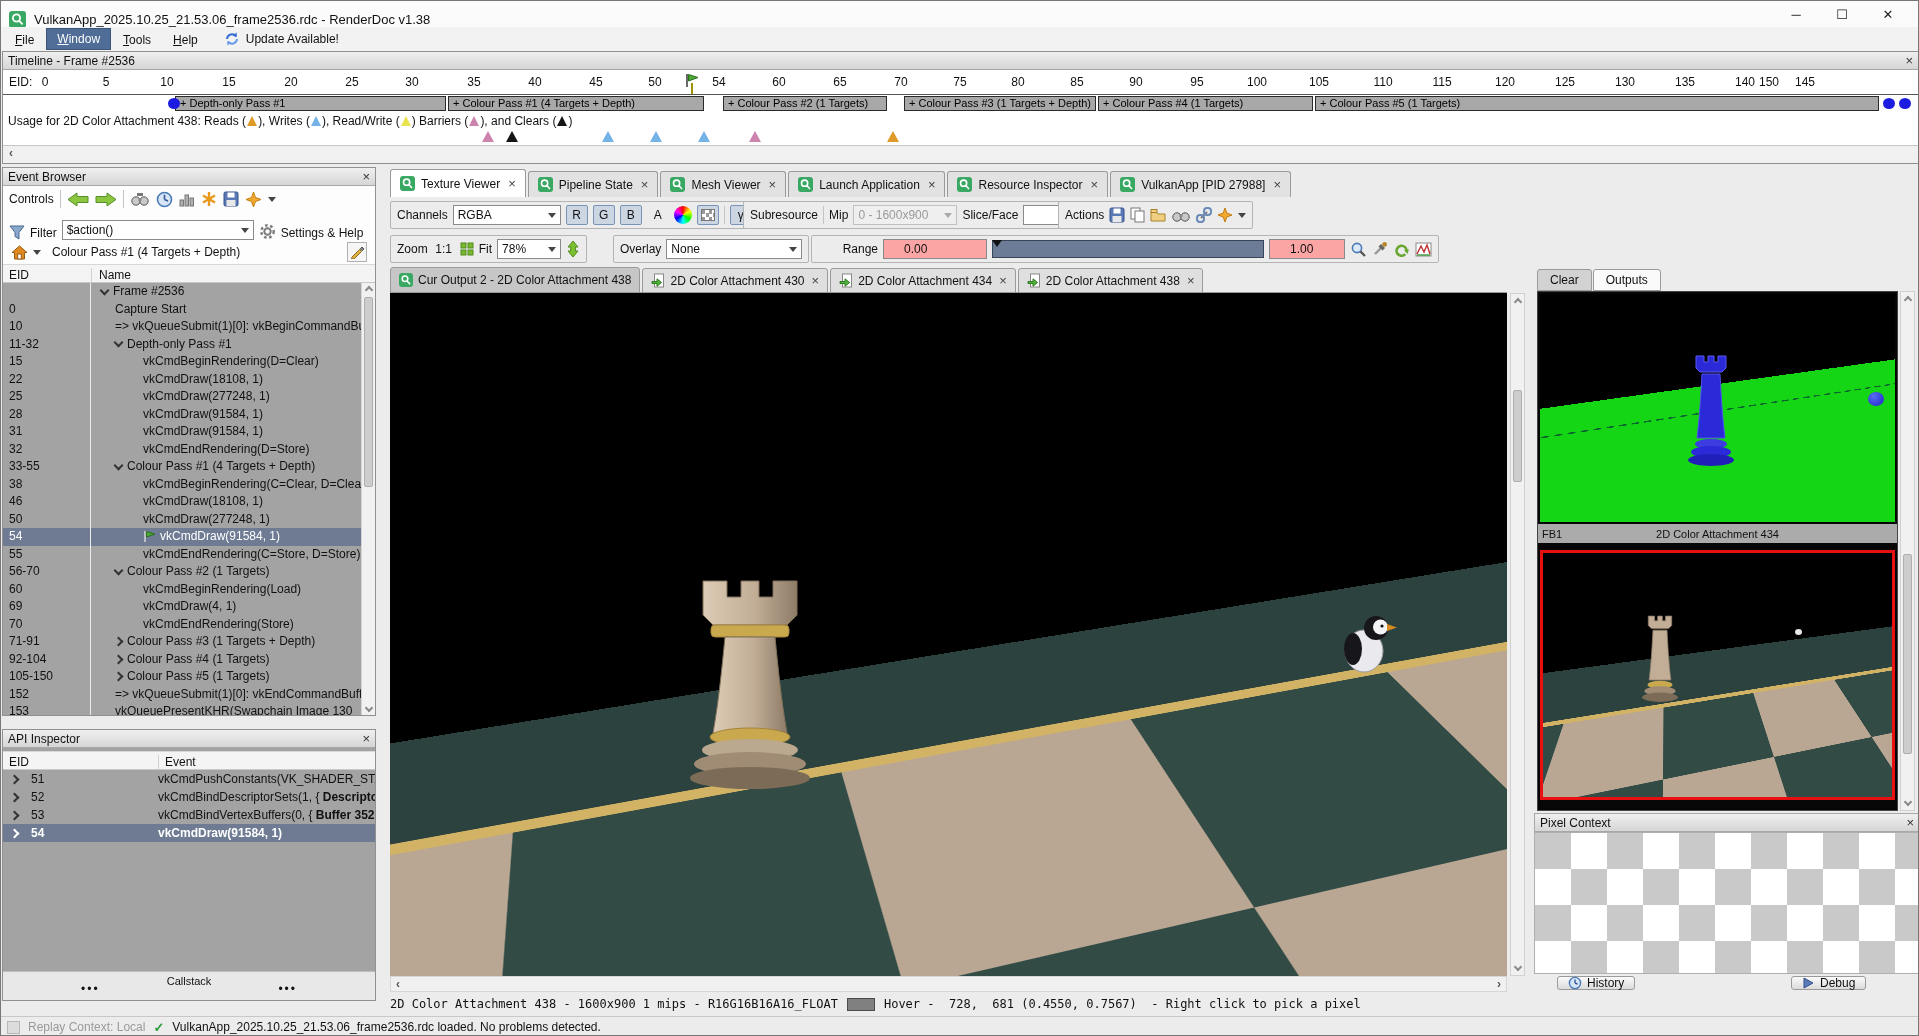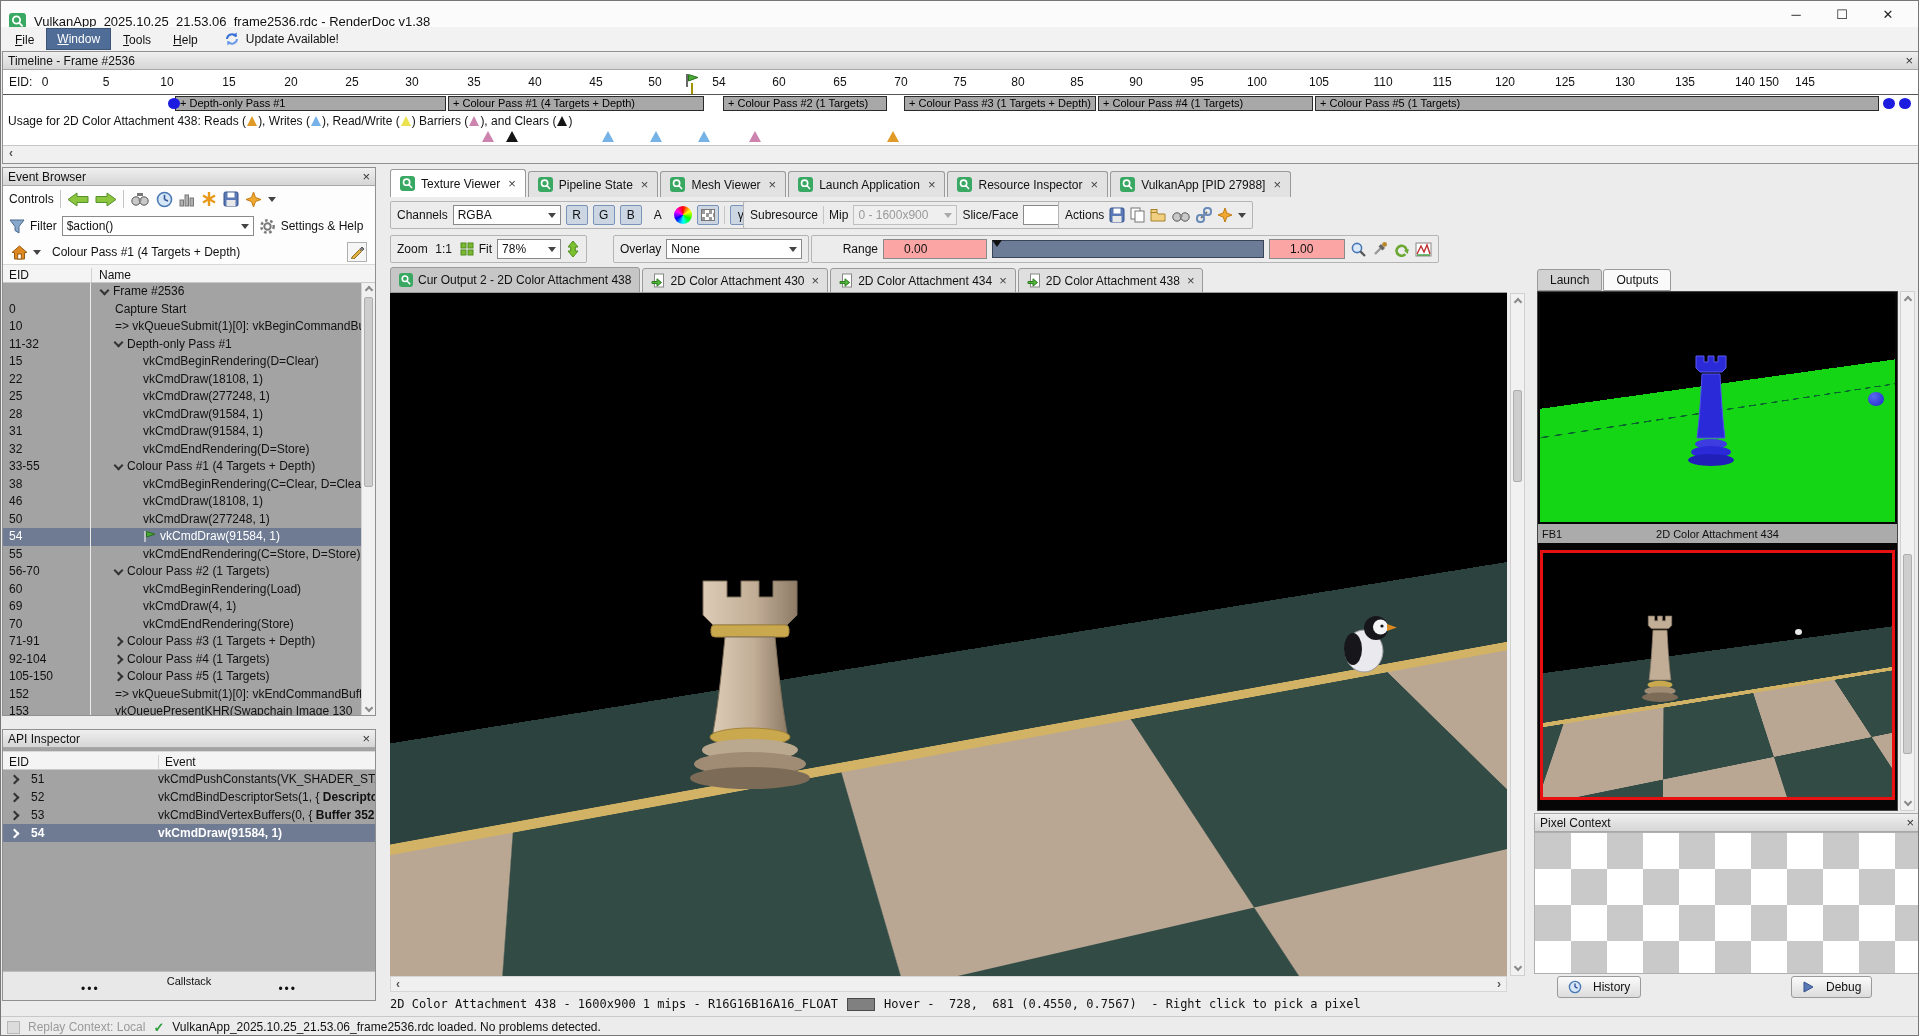--- a/index.html
+++ b/index.html
@@ -4,21 +4,21 @@
 <style>
   * { margin:0; padding:0; box-sizing:border-box; }
   html,body { background:#888; }
   #root { position:relative; width:1919px; height:1036px; background:#ececec;
           font-family:"Liberation Sans", sans-serif; font-size:12px; color:#111;
           overflow:hidden; border:1px solid #777; }
   .abs { position:absolute; }
   .nosel { user-select:none; }
 
   
-  #titlebar { left:0; top:0; width:1919px; height:42px; background:#fbfbfb; border-bottom:1px solid #ef4444; display:flex; align-items:center; }
+  #titlebar { left:0; top:0; width:1919px; height:42px; background:#fbfbfb; border-bottom:6px solid #ef4444; display:flex; align-items:center; }
   #title-text { margin-left:8px; font-size:13px; }
   .winbtn { position:absolute; top:0; height:26px; width:46px; display:flex; align-items:center; justify-content:center; color:#222; font-size:13px; }
   #menubar { left:0; top:26px; width:1919px; height:24px; background:#f2f2f2; display:flex; align-items:center; padding-left:4px; }
   .menu-item { padding:3px 10px; margin-right:2px; }
   .menu-item::first-letter { text-decoration:underline; }
   .menu-item.active { background:#4f6d96; color:#fff; border:1px solid #3c5578; }
   #update-wrap { display:flex; align-items:center; gap:6px; margin-left:14px; }
 
   
   .panel { background:#a3a3a3; border:1px solid #909090; }
@@ -40,21 +40,21 @@
   #tl-usage { position:absolute; left:0; top:60px; width:100%; height:17px; padding-left:5px; display:flex; align-items:center; background:#fff; }
   .tri { display:inline-block; width:0; height:0; border-left:5px solid transparent; border-right:5px solid transparent; border-bottom:10px solid #000; margin:0 1px; }
   #tl-markers { position:absolute; left:0; top:77px; width:100%; height:16px; background:#fff; }
   .mk-tri { position:absolute; top:2px; width:0; height:0; border-left:6px solid transparent; border-right:6px solid transparent; border-bottom:11px solid #000; }
   #tl-scroll { position:absolute; left:0; top:93px; width:100%; height:18px; background:#f0f0f0; border-top:1px solid #c6c6c6; color:#555; padding-left:6px; font-weight:bold; }
 
   
   #event-browser { left:1px; top:166px; width:374px; height:549px; overflow:hidden; }
   #eb-controls { position:absolute; left:0; top:18px; width:100%; height:26px; display:flex; align-items:center; gap:6px; padding:0 6px; background:#fdfdfd; }
   .vsep { width:1px; height:18px; background:#c4c4c4; }
-  #eb-filter { position:absolute; left:0; top:44px; width:100%; height:28px; display:flex; align-items:center; gap:5px; padding:0 6px; background:#fdfdfd; }
+  #eb-filter { position:absolute; left:0; top:44px; width:100%; height:28px; display:flex; align-items:flex-end; gap:5px; padding:0 6px; background:#fdfdfd; }
   .combo { background:#fff; border:1px solid #8a8a8a; height:20px; display:flex; align-items:center; padding:0 4px; position:relative; }
   .combo .caret { margin-left:auto; }
   .caret { width:0; height:0; border-left:4px solid transparent; border-right:4px solid transparent; border-top:5px solid #444; display:inline-block; }
   #eb-breadcrumb { position:absolute; left:0; top:72px; width:100%; height:24px; display:flex; align-items:center; gap:5px; padding:0 8px; background:#fdfdfd; }
   .tbl-header { position:absolute; left:0; width:100%; height:19px; background:#f4f4f4; border-bottom:1px solid #c8c8c8; border-top:1px solid #d8d8d8; }
   .tbl-header span { position:absolute; top:3px; }
   .col-div { position:absolute; top:0; bottom:0; width:1px; background:#d2d2d2; }
   #eb-rows { position:absolute; left:0; top:115px; width:360px; height:434px; overflow:hidden; }
   .eb-row { display:flex; height:17.5px; line-height:17.5px; white-space:nowrap; }
   .eb-eid { width:88px; flex:none; padding-left:6px; border-right:1px solid #ececec; }
@@ -132,21 +132,21 @@
               transform-origin:50% 0%; transform:perspective(380px) rotateX(60deg) rotateZ(-15deg); }
   #t2-squares { position:absolute; left:70px; top:70px; right:70px; bottom:70px; border:5px solid #d2b264;
                 background:repeating-conic-gradient(#b9a794 0% 25%, #324b45 0% 50%); background-size:140px 140px; }
   #t2-rook { position:absolute; left:98px; top:60px; }
   #t2-dot { position:absolute; left:252px; top:76px; width:7px; height:6px; border-radius:50%; background:#e8e8ea; }
   #right-scroll { left:1899px; top:290px; width:15px; height:520px; background:#f1f1f1; border:1px solid #d0d0d0; }
   #pc-header { left:1533px; top:812px; width:386px; height:19px; background:linear-gradient(#efefef,#d6d6d6);
                border:1px solid #a8a8a8; display:flex; align-items:center; padding:0 5px; }
   #pc-body { left:1533px; top:831px; width:386px; height:142px; border:1px solid #b0b0b0;
              background:repeating-conic-gradient(#ffffff 0% 25%, #c9c9c9 0% 50%); background-size:72px 72px; }
-  .pc-btn { position:absolute; top:975px; height:22px; display:flex; align-items:center; gap:11px; padding:0 10px;
+  .pc-btn { position:absolute; top:975px; height:14px; display:flex; align-items:center; gap:5px; padding:0 10px;
             background:linear-gradient(#fafafa,#dcdcdc); border:1px solid #9a9a9a; border-radius:3px; }
 
   
   #statusbar { left:0; top:1015px; width:1919px; height:21px; background:#ececec; border-top:1px solid #c8c8c8;
                display:flex; align-items:center; gap:8px; padding:0 6px; }
   #replay-ctx { color:#9a9a9a; }
   #status-check { color:#2f9e3f; font-weight:bold; font-size:13px; }
   .grip { width:13px; height:13px; border:1px solid #b8b8b8; background:#dcdcdc; }
 
   svg { display:block; }
@@ -894,21 +894,21 @@
       <span>‹</span>
       <span>›</span>
     </div>
   <div id="tex-status" class="abs">
     <span>2D Color Attachment 438 - 1600x900 1 mips - R16G16B16A16_FLOAT</span>
     <span id="swatch"></span>
     <span>Hover -  728,  681 (0.4550, 0.7567)  - Right click to pick a pixel</span>
   </div>
 
   <div id="io-tabs" class="abs">
-      <div class="io-tab">Launch</div>
+      <div class="io-tab">Clear</div>
       <div class="io-tab active">Outputs</div>
     </div>
   <div id="thumbs" class="abs">
     <div id="thumb1-img">
       <div id="t1-plane">
           <div id="t1-line"></div>
         </div>
       <span id="t1-rook">
         <svg width="46" height="118" viewBox="0 0 46 118">
           <path d="M8 4 H16 V10 H20 V4 H26 V10 H30 V4 H38 V16 L34 20 H12 L8 16 Z" fill="#2a2ad8" stroke="#5858f0"></path>

